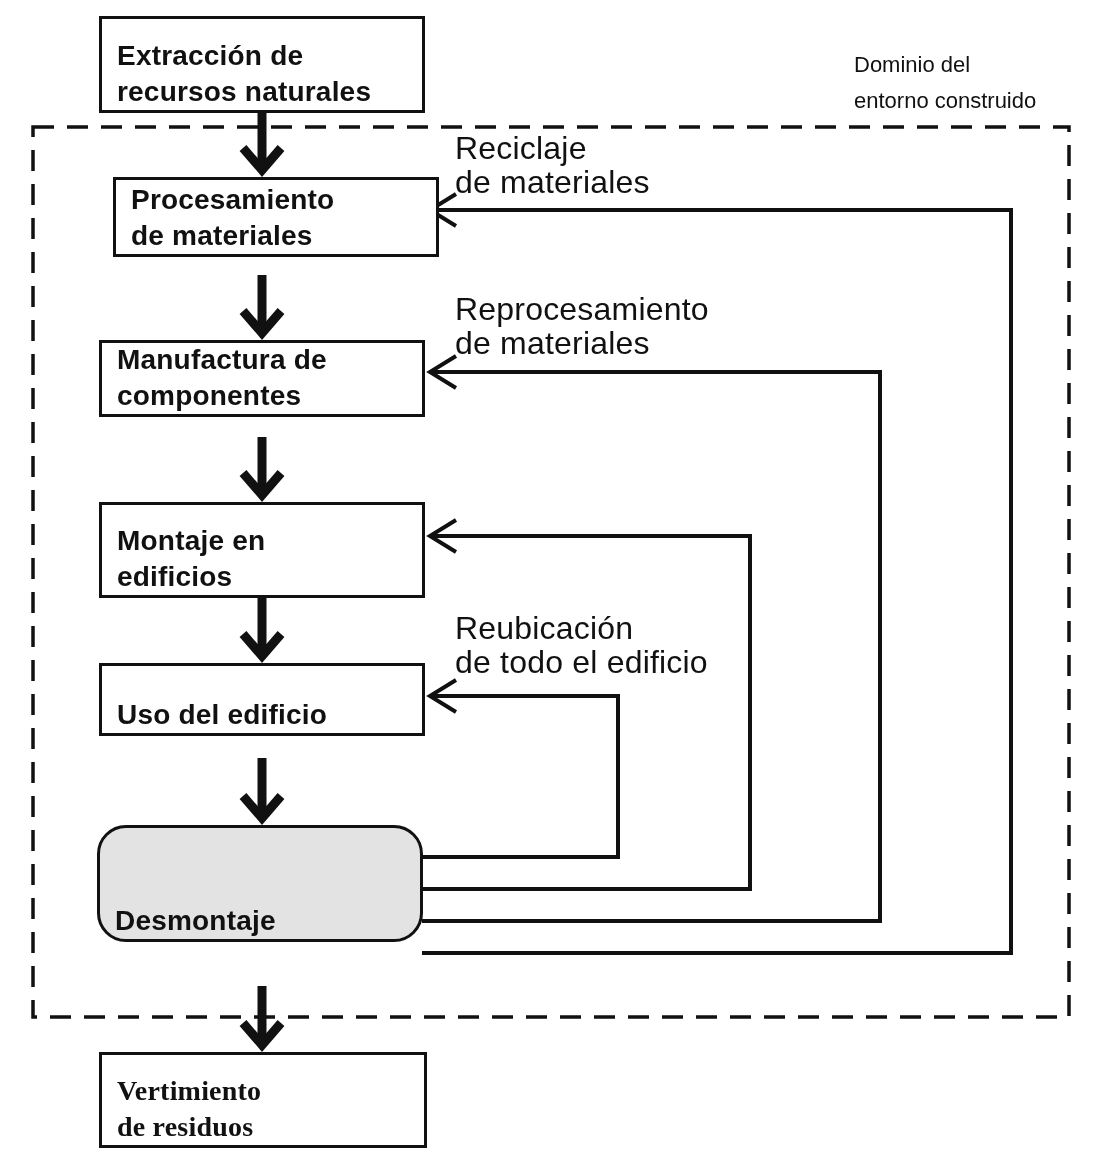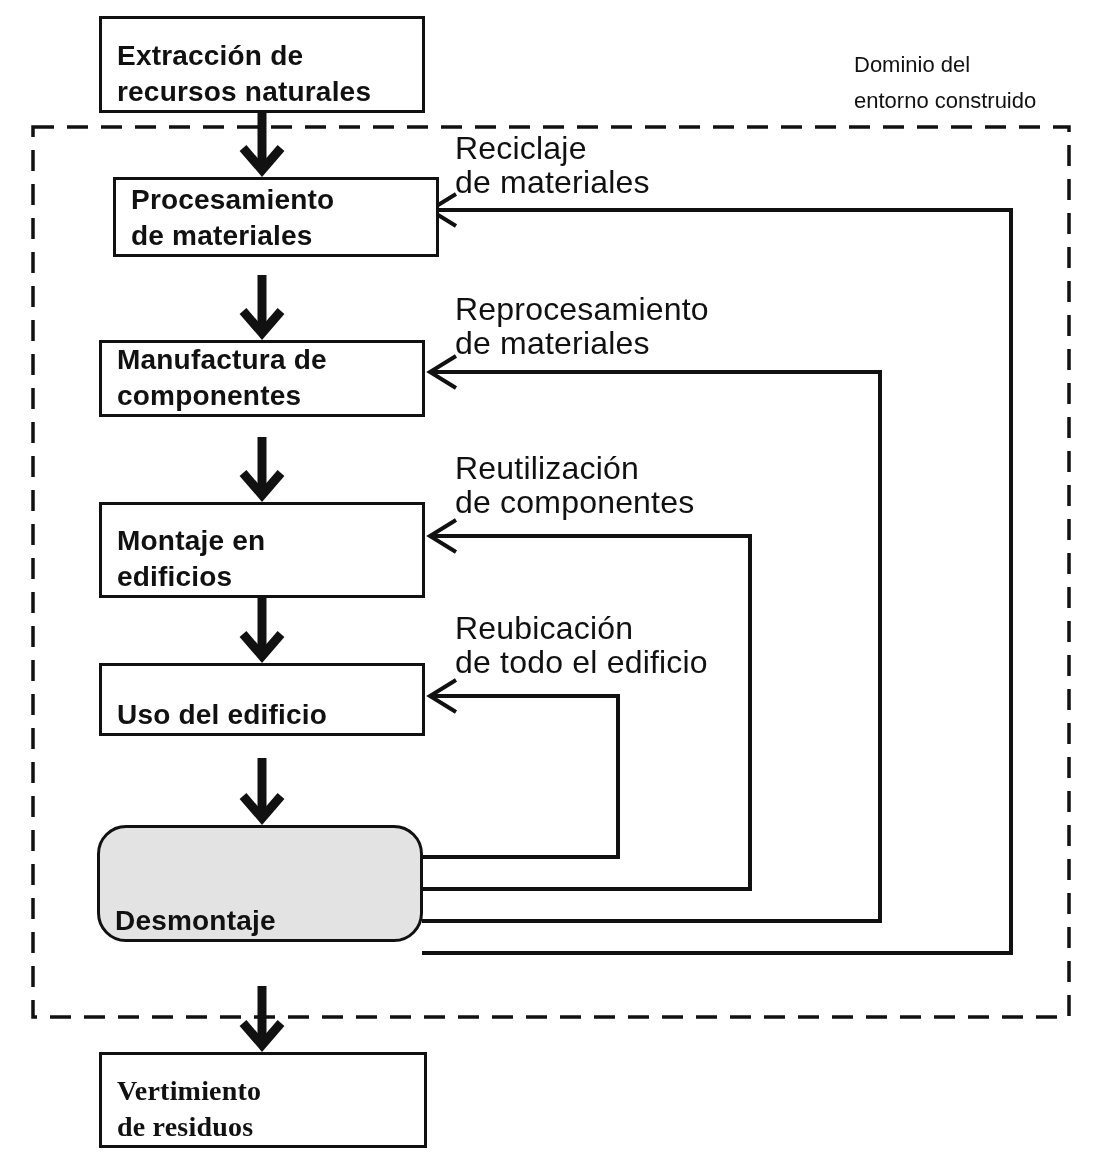--- a/index.html
+++ b/index.html
@@ -159,19 +159,17 @@
 
   <div class="domain-label" style="left:826px; top:47px;">Dominio del
 entorno construido</div>
 
   <div class="loop-label" style="left:455px; top:131px;">Reciclaje
 de materiales</div>
 
   <div class="loop-label" style="left:455px; top:292px;">Reprocesamiento
 de materiales</div>
 
-  <div class="loop-label" style="left:455px; top:451px;">Reutilización
-de componentes</div>
 
   <div class="loop-label" style="left:455px; top:611px;">Reubicación
 de todo el edificio</div>
 
 </div>
 
 </body></html>

